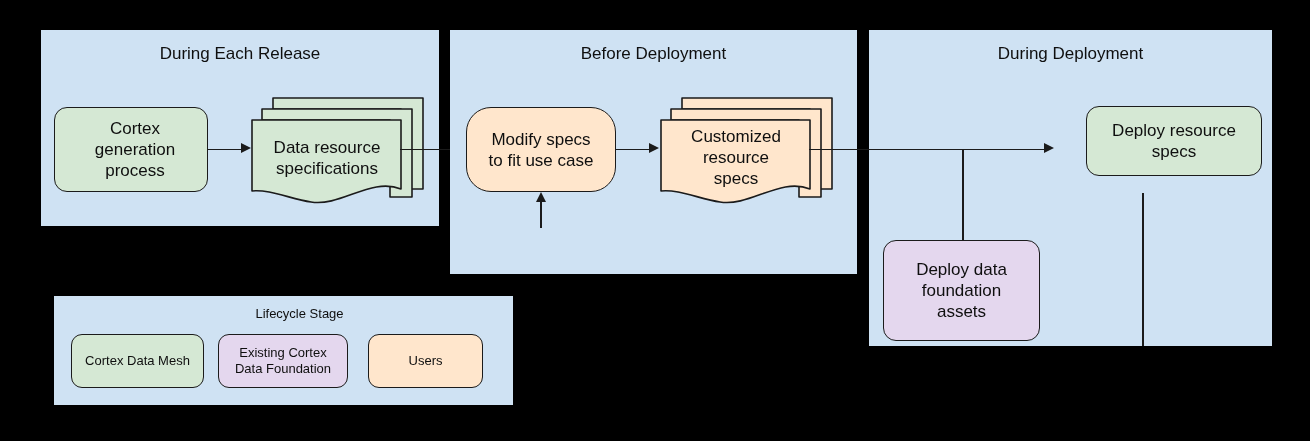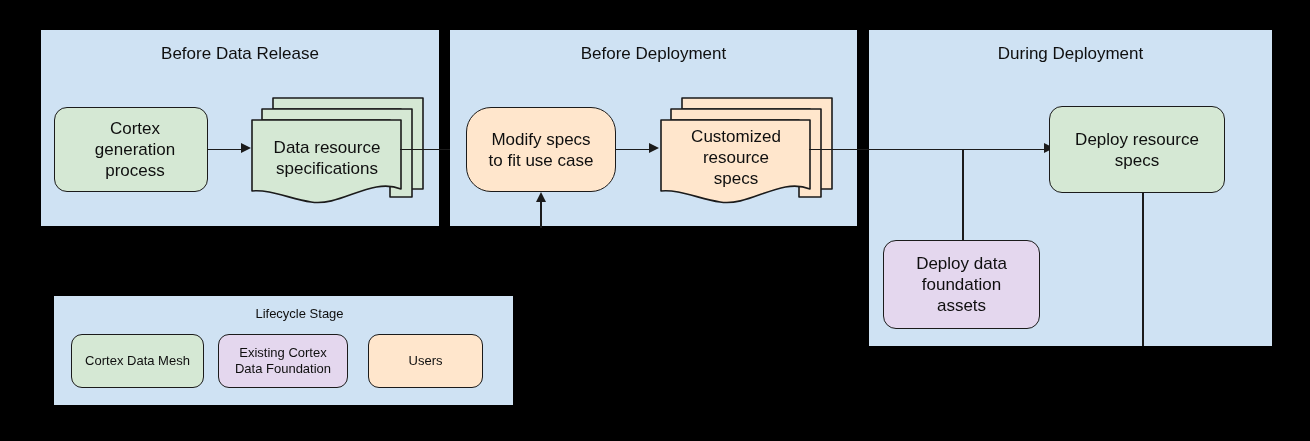--- a/index.html
+++ b/index.html
@@ -135,21 +135,21 @@
     white-space: pre-line;
     padding: 2px 6px;
   }
 </style>
 </head>
 <body>
 
 <div id="canvas">
 
   <div class="panel" style="left:41px; top:30px; width:398px; height:196px;">
-    <div class="panel-title">Before Data Release</div>
+    <div class="panel-title">During Each Release</div>
   </div>
 
   <div class="node fill-green" style="left:54px; top:107px; width:154px; height:85px;padding-left:16px;">
     <span class="label">Cortex
 generation
 process</span>
   </div>
 
   <div class="conn conn-h" style="left:208px; top:148.5px; width:34px;"></div>
   <div class="arrow-r" style="left:241px; top:143px;"></div>
@@ -160,21 +160,21 @@
       <path d="M11 20 H161 V108 H139 V31 H11 Z" fill="#d5e8d4" stroke="#1b1b1b" stroke-width="1.6" stroke-linejoin="round"></path>
       <path d="M1 31 H150 V100 C120 88, 90 118, 60 113 C40 110, 18 100, 1 102 Z" fill="#d5e8d4" stroke="#1b1b1b" stroke-width="1.6" stroke-linejoin="round"></path>
     </svg>
     <div class="doctext" style="top:48px; left:-8px; width:168px;">Data resource
 specifications</div>
   </div>
 
   <div class="conn conn-h" style="left:400px; top:148.5px; width:58px;"></div>
   <div class="arrow-r" style="left:457px; top:143px;"></div>
 
-  <div class="panel" style="left:450px; top:30px; width:407px; height:196px;">
+  <div class="panel" style="left:450px; top:30px; width:407px; height:244px;">
     <div class="panel-title">Before Deployment</div>
   </div>
 
   <div class="node fill-peach" style="left:466px; top:107px; width:150px; height:85px;border-radius:25px;">
     <span class="label">Modify specs
 to fit use case</span>
   </div>
 
   <div class="conn conn-v" style="left:540px; top:200px; height:28px;"></div>
   <div class="arrow-u" style="left:535.5px; top:192px;"></div>
@@ -195,27 +195,27 @@
 
   <div class="panel" style="left:869px; top:30px; width:403px; height:316px;">
     <div class="panel-title">During Deployment</div>
   </div>
 
   <div class="conn conn-h" style="left:809px; top:148.5px; width:236px;"></div>
   <div class="arrow-r" style="left:1044px; top:143px;"></div>
 
   <div class="conn conn-v" style="left:962px; top:148.5px; height:92px;"></div>
 
-  <div class="node fill-purple" style="left:883px; top:240px; width:157px; height:89px;">
+  <div class="node fill-purple" style="left:883px; top:240px; width:157px; height:101px;">
     <span class="label">Deploy data
 foundation
 assets</span>
   </div>
 
-  <div class="node fill-green" style="left:1049px; top:106px; width:176px; height:87px;">
+  <div class="node fill-green" style="left:1086px; top:106px; width:176px; height:70px;">
     <span class="label">Deploy resource
 specs</span>
   </div>
 
   <div class="conn conn-v" style="left:1142px; top:193px; height:153px;"></div>
 
   <div id="legend" style="left:54px; top:296px; width:459px; height:109px;">
     <div class="legend-title">Lifecycle Stage</div>
 
     <div class="legend-item fill-green" style="left:17px; top:38px; width:133px; height:54px;">

